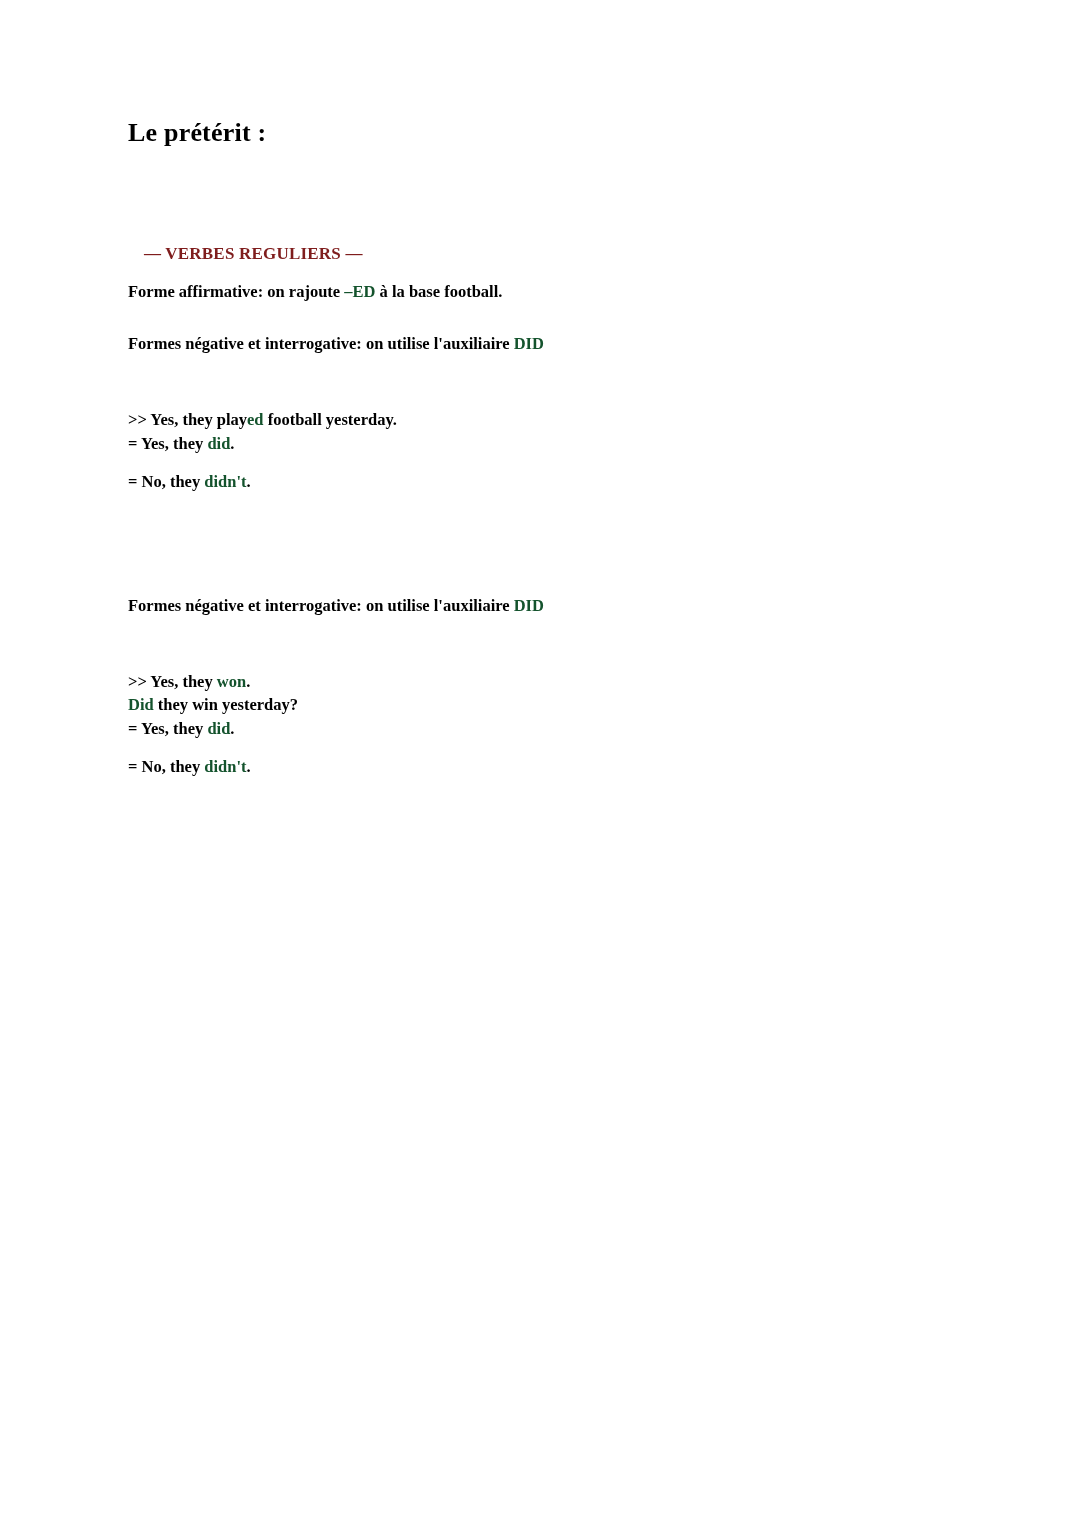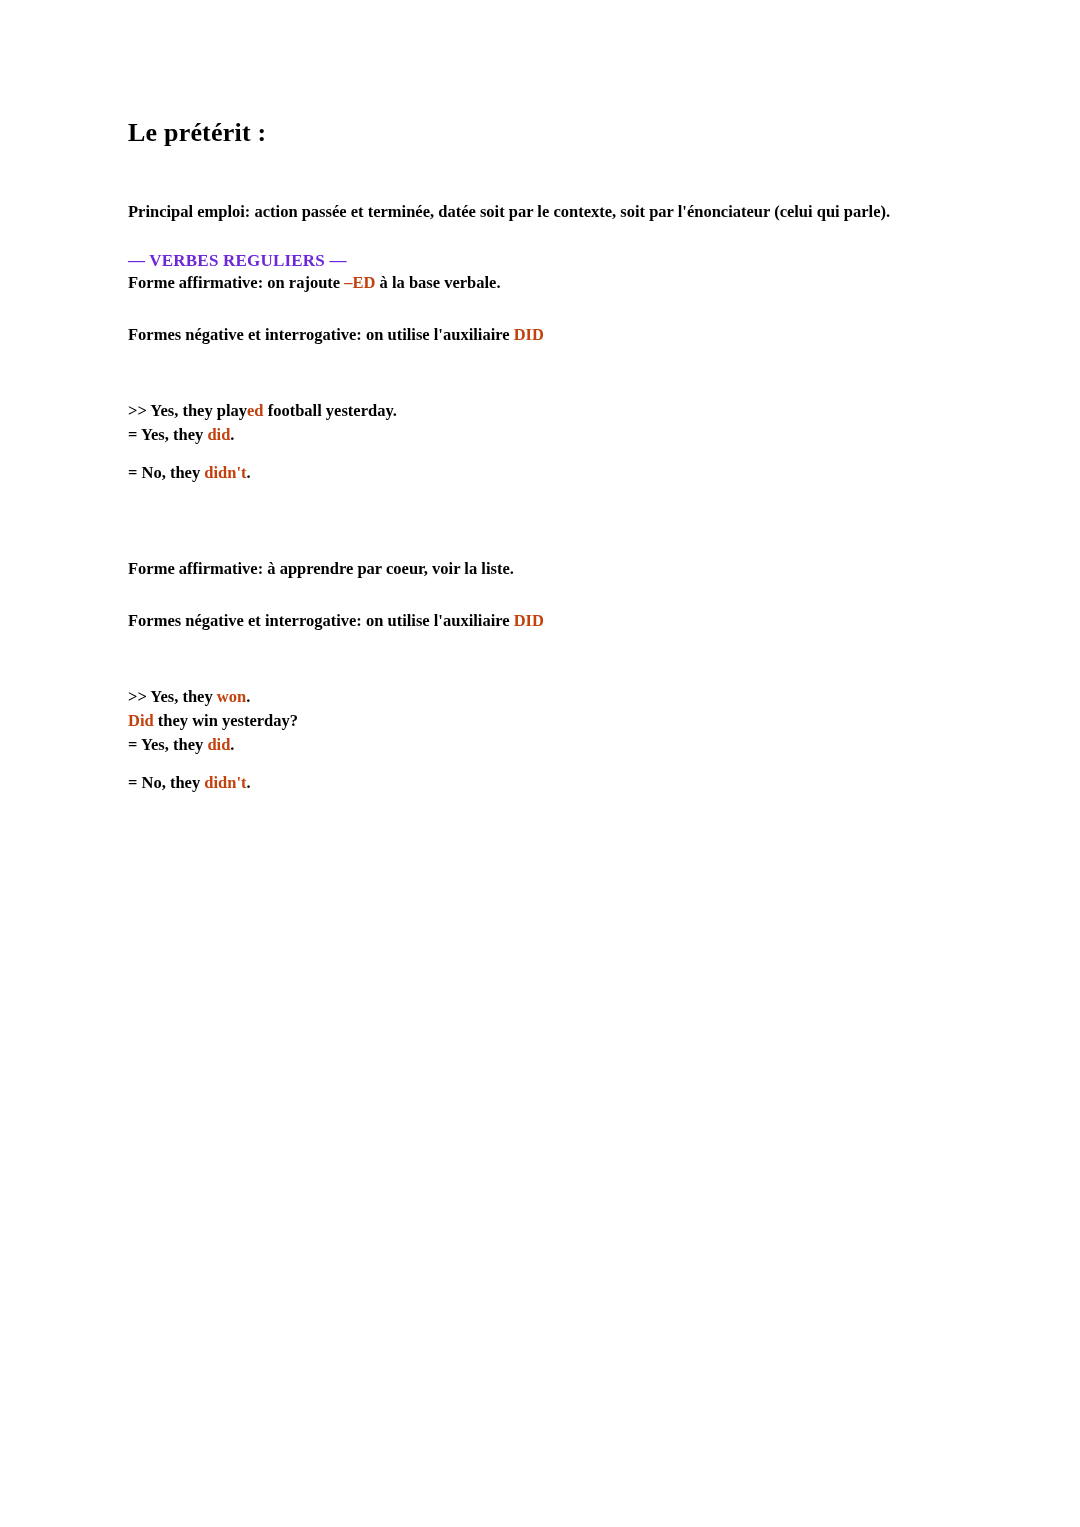--- a/index.html
+++ b/index.html
@@ -41,73 +41,71 @@
     line-height: 1.42;
     margin: 0;
   }
   .spacer-lg { height: 52px; }
   .spacer-md { height: 28px; }
   .spacer-sm { height: 14px; }
   .spacer-xl { height: 72px; }
   .section-head {
     font-size: 17px;
     font-weight: bold;
-    color: #6d28d9;
-    margin: 0;
+    color: #7f1d1d;
+    margin: 16px;
     letter-spacing: 0.2px;
   }
   .blue {
-    color: #c2410c;
+    color: #14532d;
   }
   .line {
     font-size: 16.5px;
     font-weight: bold;
     line-height: 1.45;
     margin: 0;
     white-space: pre-wrap;
   }
 </style>
 </head>
 <body>
 
 <div class="page">
   <div class="content">
 
     <h1 class="title">Le prétérit :</h1>
 
     <div class="spacer-lg"></div>
 
-    <p class="para">Principal emploi: action passée et terminée, datée soit par le contexte, soit par l'énonciateur (celui qui parle).</p>
 
     <div class="spacer-md"></div>
 
     <p class="section-head">— VERBES REGULIERS —</p>
 
-    <p class="line"><span>Forme affirmative: on rajoute </span><span class="blue">–ED</span><span> à la base verbale.</span></p>
+    <p class="line"><span>Forme affirmative: on rajoute </span><span class="blue">–ED</span><span> à la base football.</span></p>
 
     <div class="spacer-md"></div>
 
     <p class="line"><span>Formes négative et interrogative: on utilise l'auxiliaire </span><span class="blue">DID</span></p>
 
     <div class="spacer-lg"></div>
 
 
     <p class="line"><span>&gt;&gt; Yes, they play</span><span class="blue">ed</span><span> football yesterday.</span></p>
 
     <p class="line"><span>= Yes, they </span><span class="blue">did</span><span>.</span></p>
 
     <div class="spacer-sm"></div>
 
 
     <p class="line"><span>= No, they </span><span class="blue">didn't</span><span>.</span></p>
 
     <div class="spacer-xl"></div>
 
 
-    <p class="line"><span>Forme affirmative: à apprendre par coeur, voir la liste.</span><span class="blue"></span><span></span></p>
 
     <div class="spacer-md"></div>
 
     <p class="line"><span>Formes négative et interrogative: on utilise l'auxiliaire </span><span class="blue">DID</span></p>
 
     <div class="spacer-lg"></div>
 
     <p class="line"><span>&gt;&gt; Yes, they </span><span class="blue">won</span><span>.</span></p>
 
     <p class="line"><span class="blue">Did</span><span> they win yesterday?</span></p>

